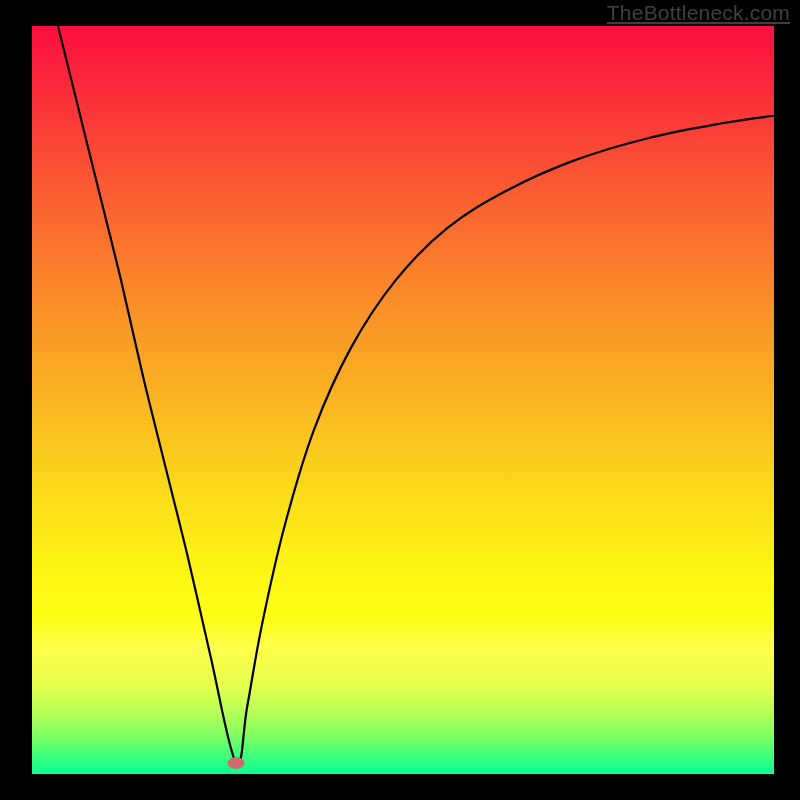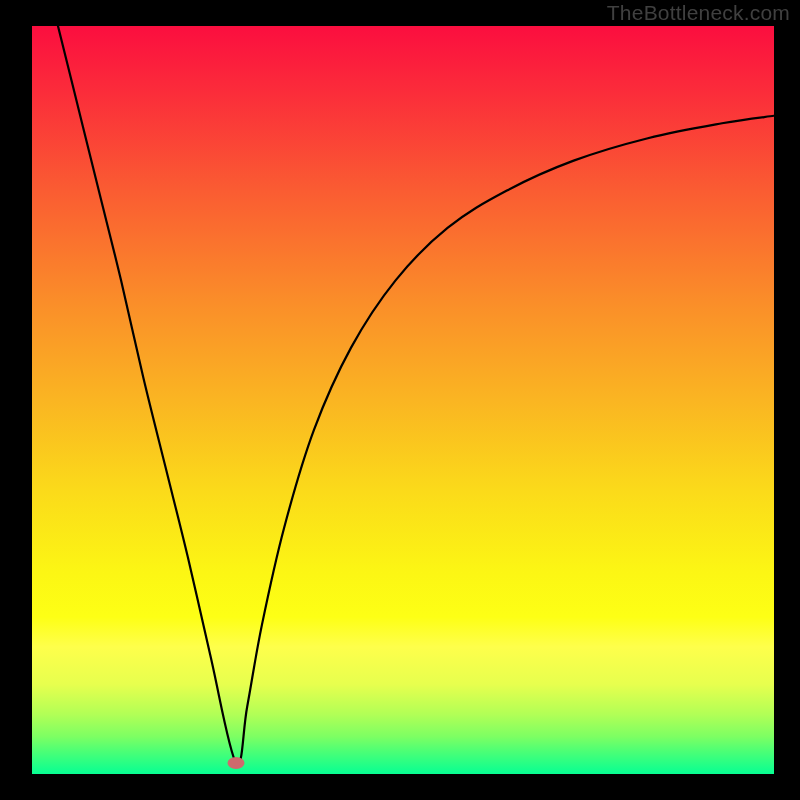--- a/index.html
+++ b/index.html
@@ -34,20 +34,21 @@
     inset: 0;
   }
   .attribution {
     position: absolute;
     top: 1px;
     right: 10px;
     font-size: 21px;
     font-weight: 400;
     color: #404040;
     letter-spacing: 0.2px;
+    text-decoration: underline;
   }
   .marker {
     position: absolute;
     width: 17px;
     height: 12px;
     border-radius: 50%;
     background: #cf6a6d;
     transform: translate(-50%, -50%);
   }
 </style>

